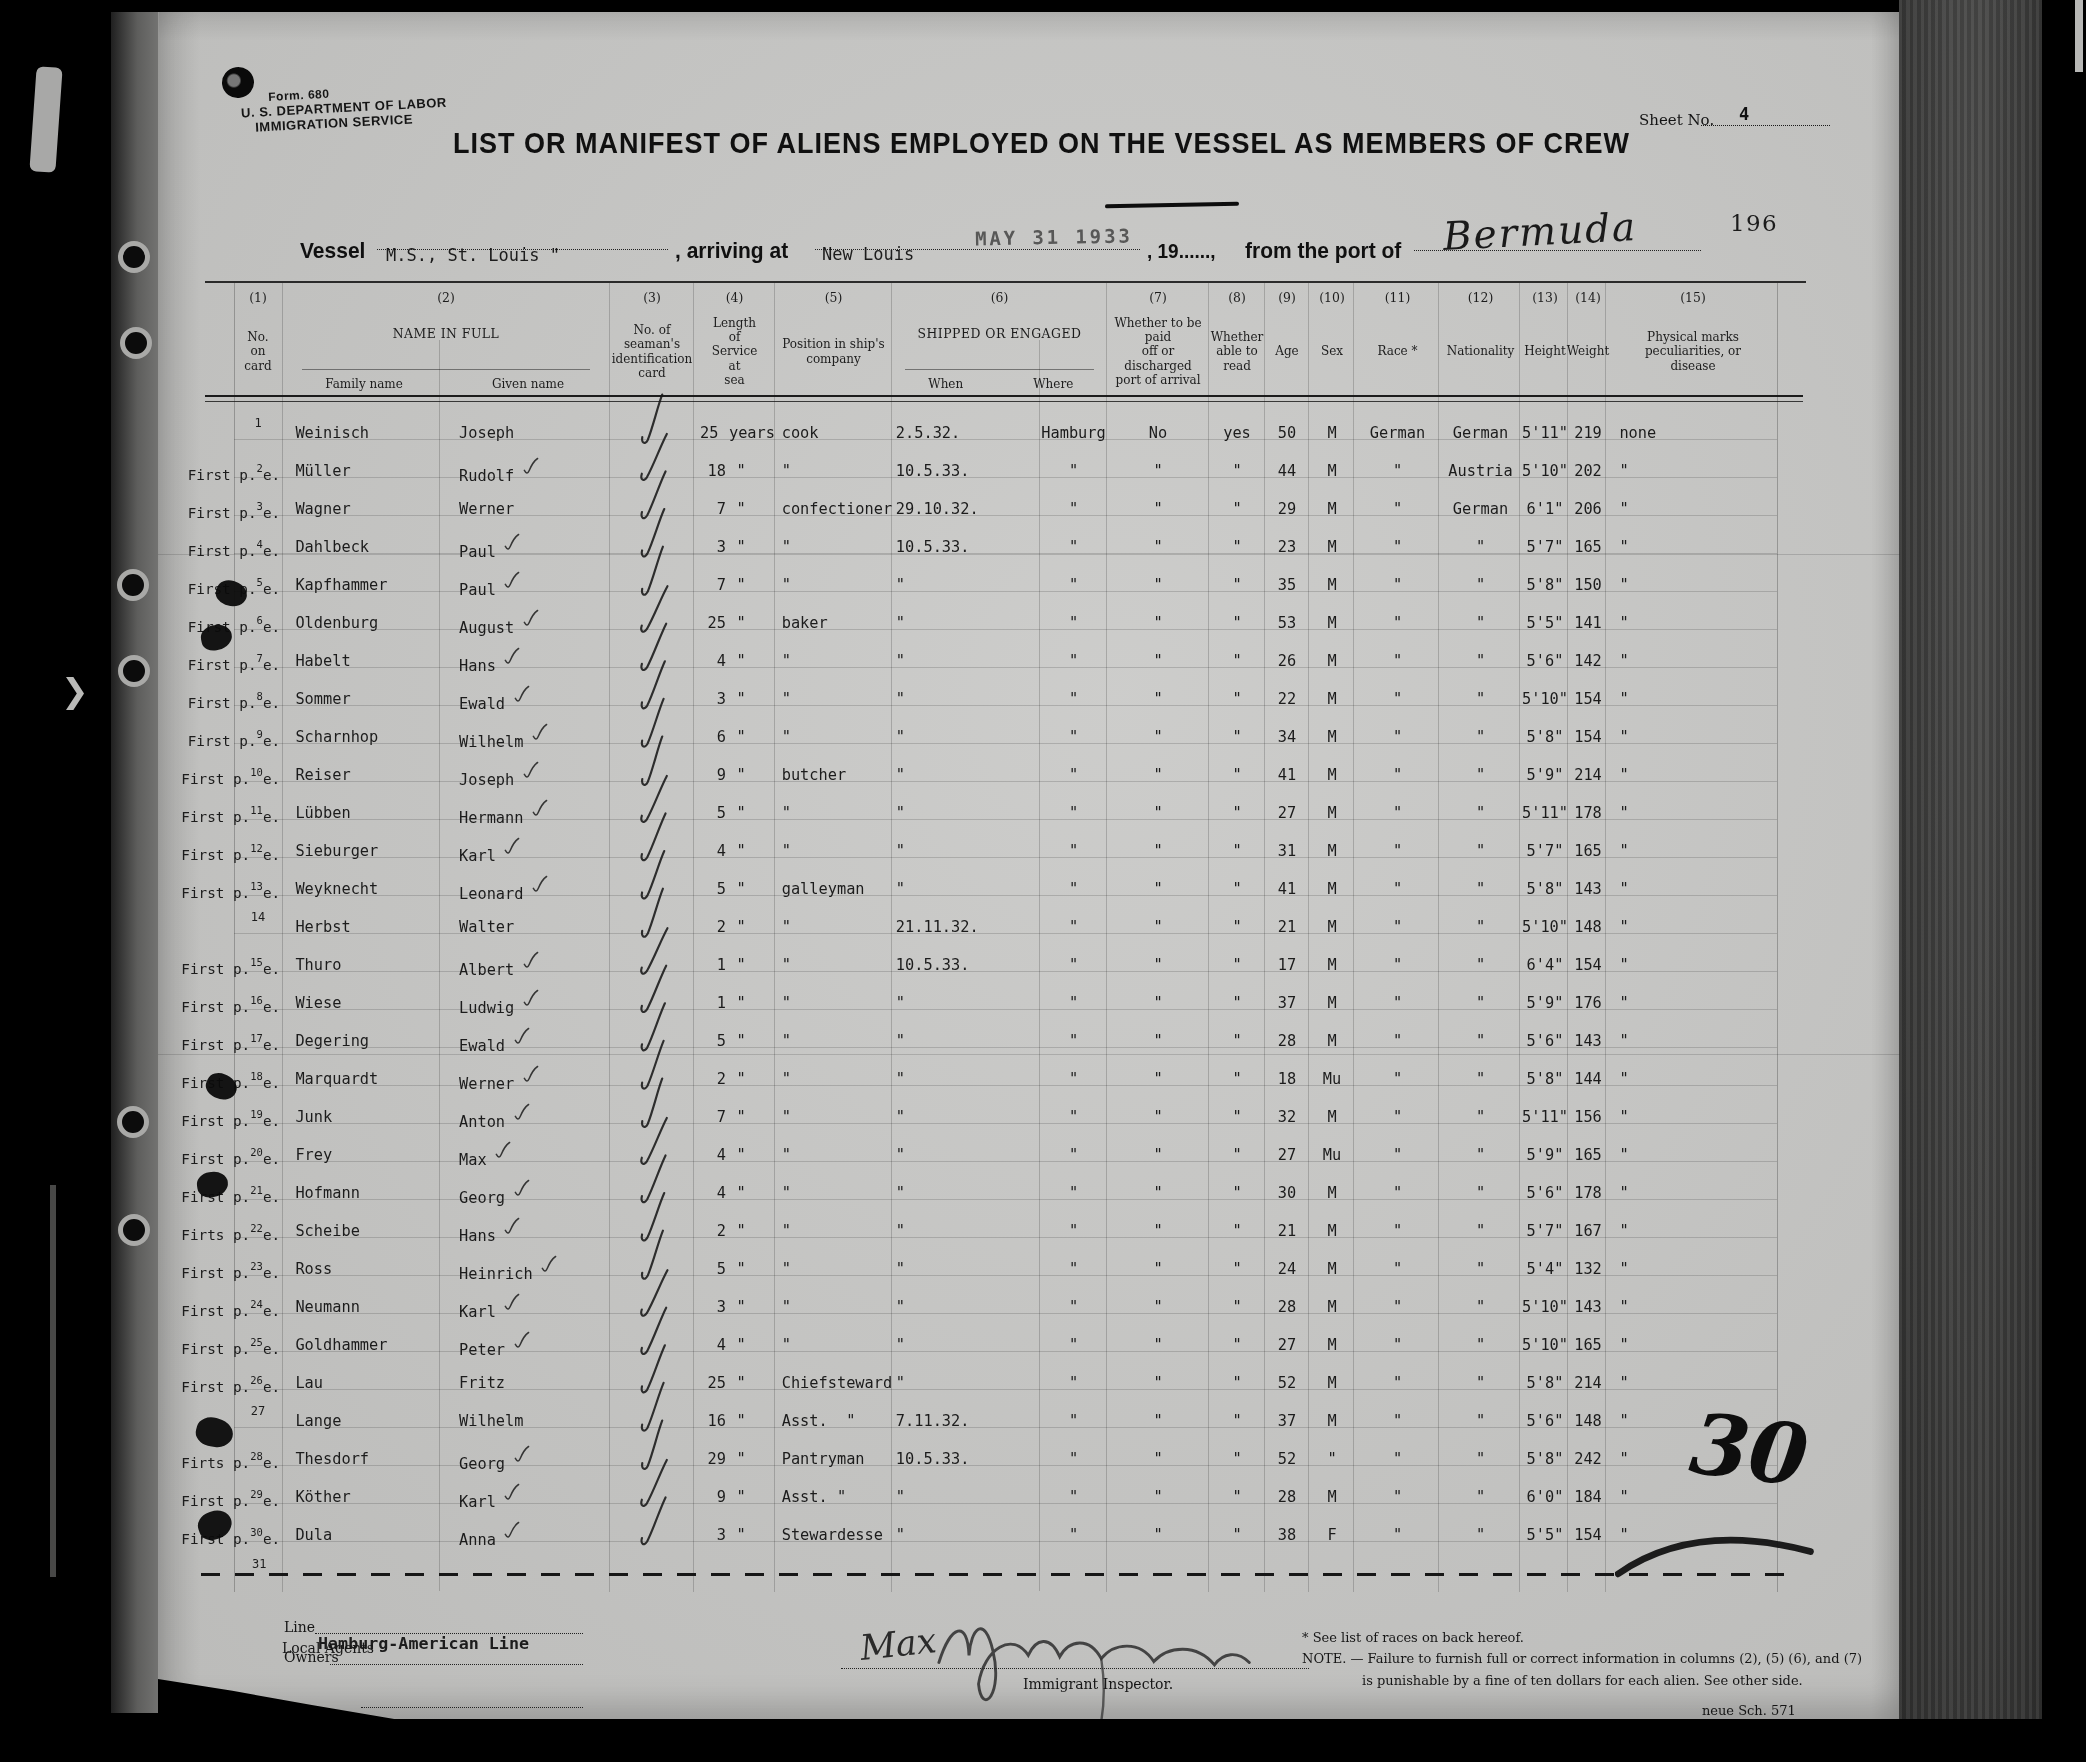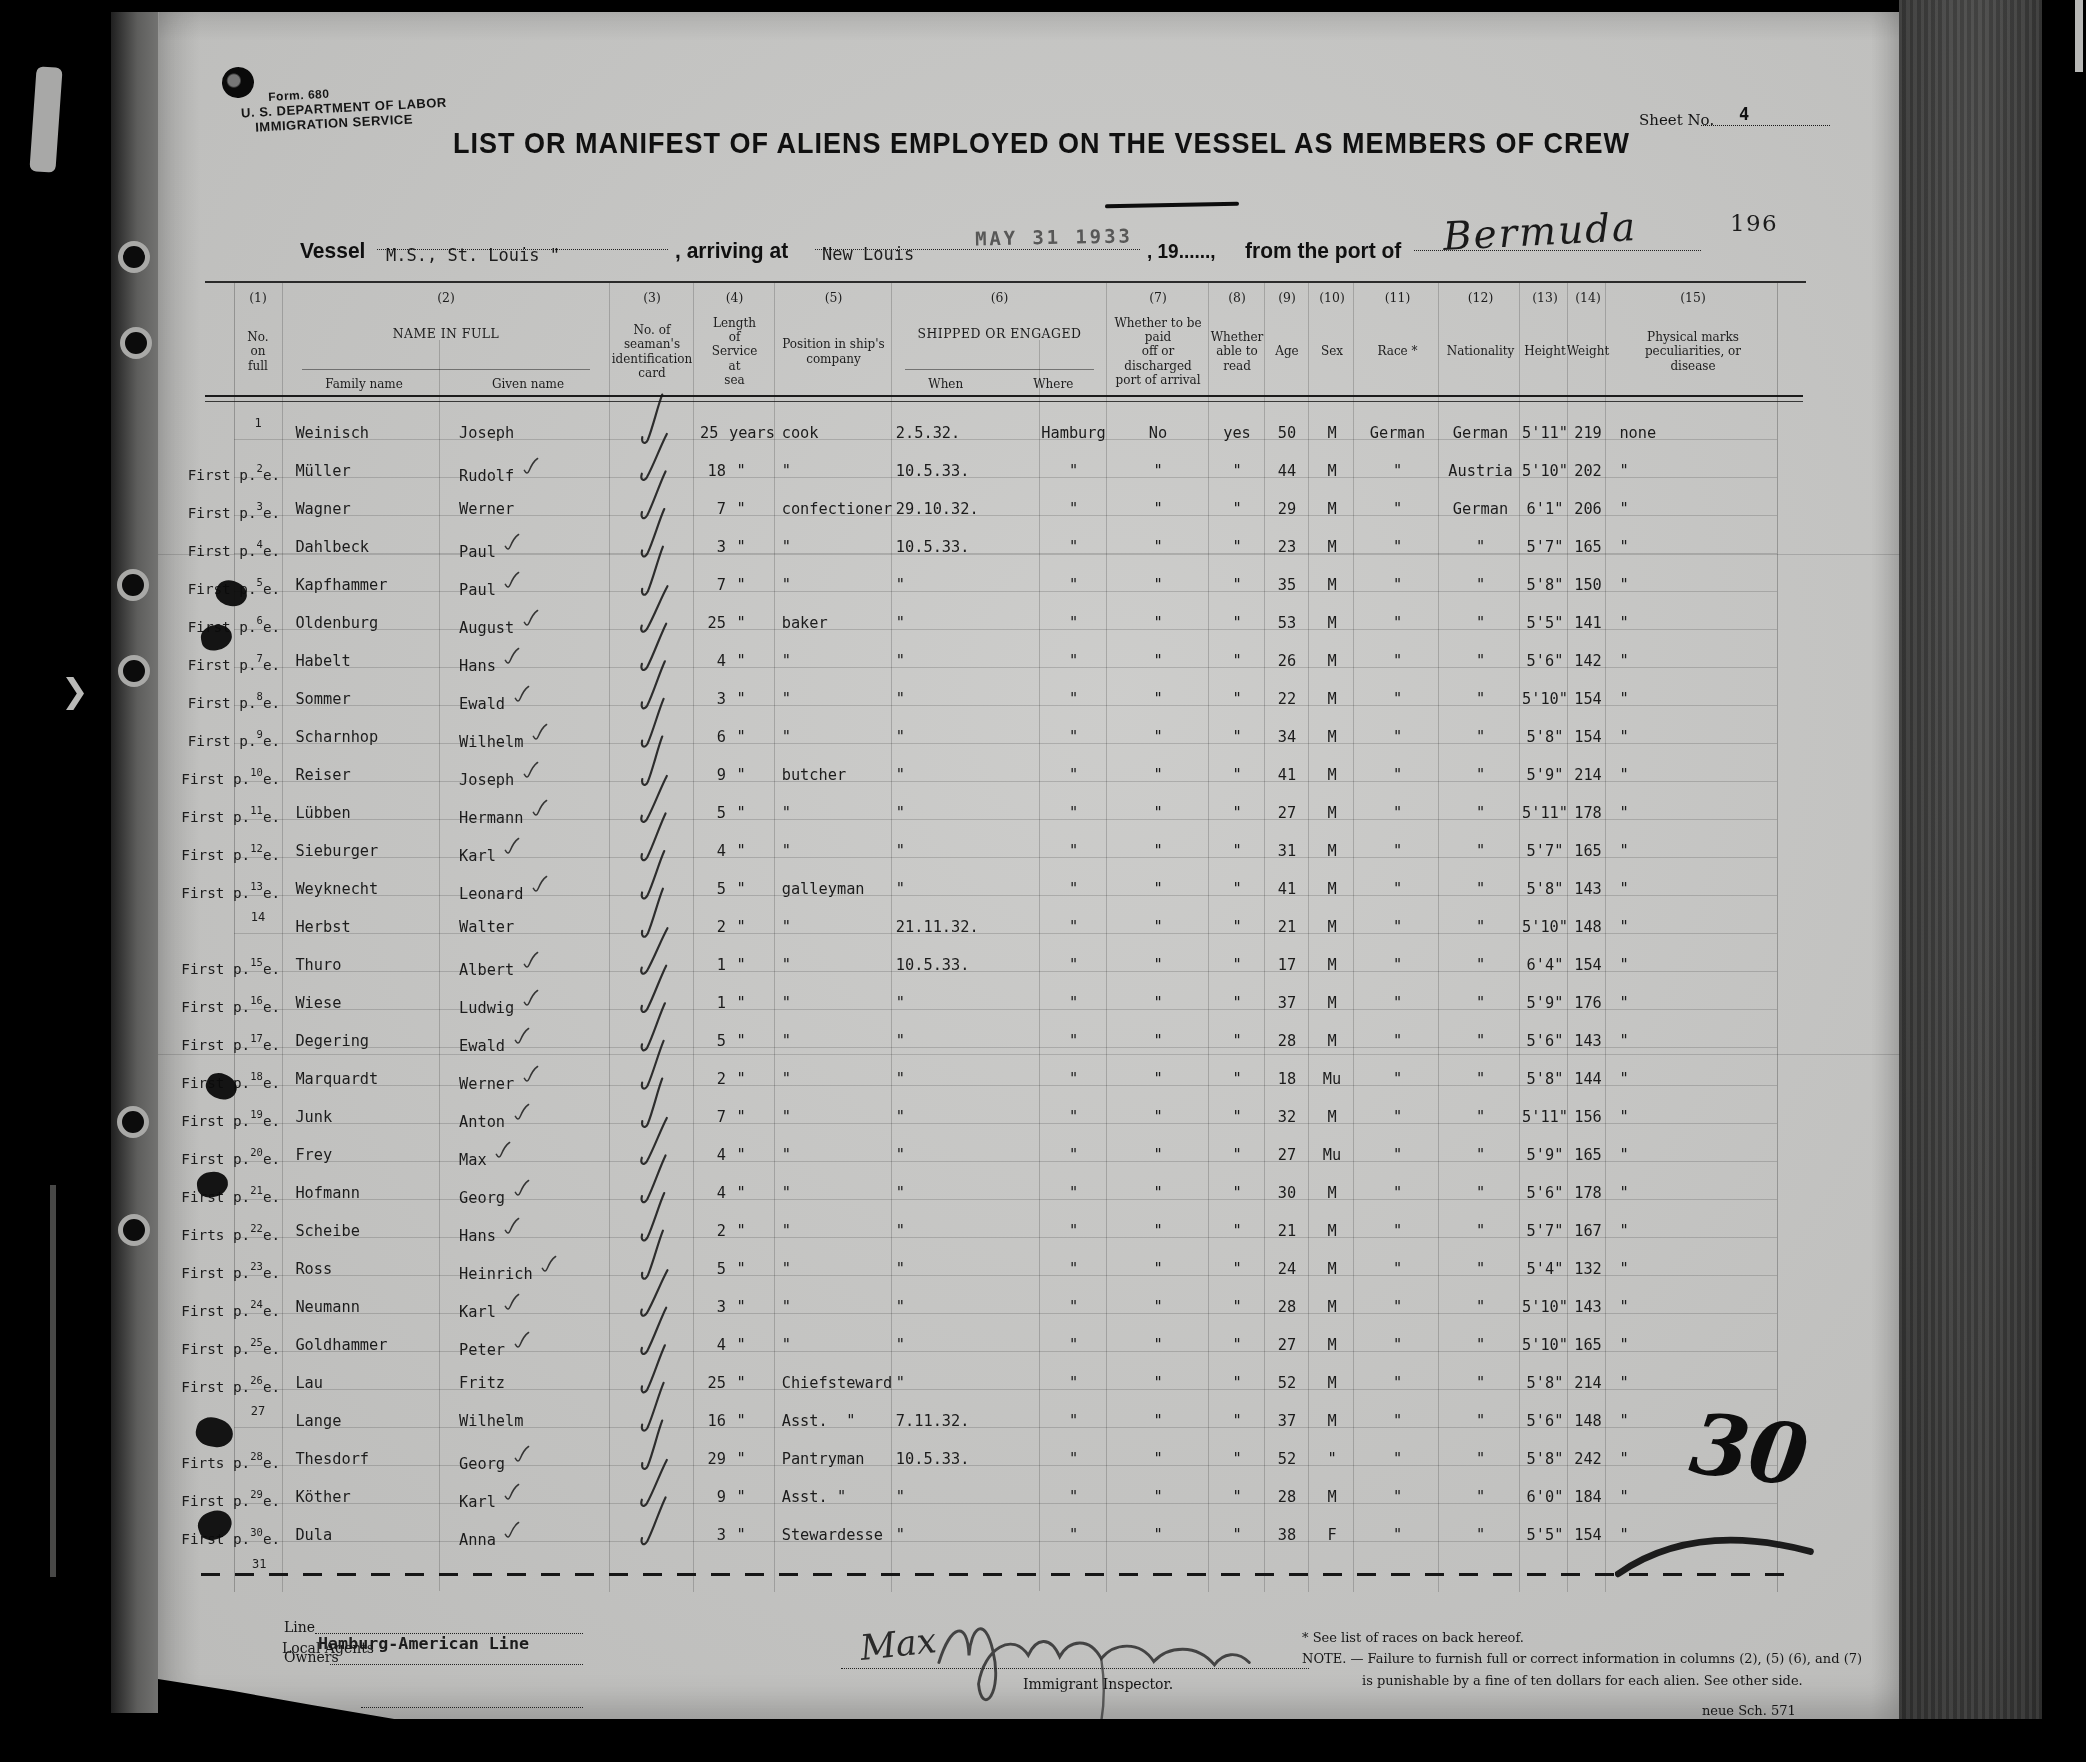--- a/index.html
+++ b/index.html
@@ -173,21 +173,21 @@
       <div class="numcell">(11)</div>
       <div class="numcell">(12)</div>
       <div class="numcell">(13)</div>
       <div class="numcell">(14)</div>
       <div class="numcell">(15)</div>
     </div>
 
     <div class="grid hdr">
       <div class="hcell">No.
 on
-full</div>
+card</div>
       <div class="group-cell" style="grid-column:span 2;">
         <div class="group-label">NAME IN FULL</div>
         <div class="group-rule"></div>
         <div class="subpair">
           <span>Family name</span>
           <span>Given name</span>
         </div>
       </div>
       <div class="hcell">No. of
 seaman's

